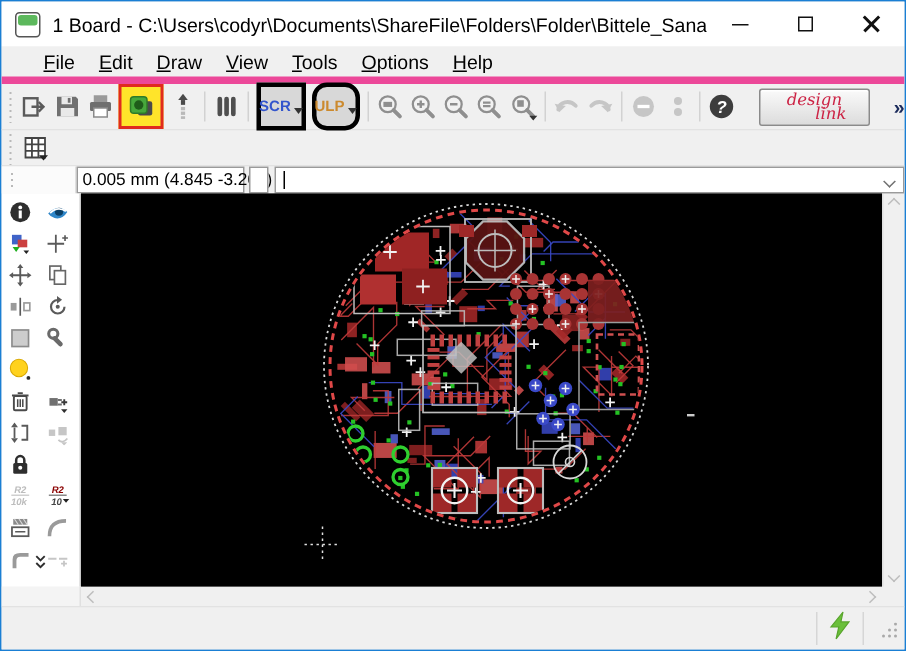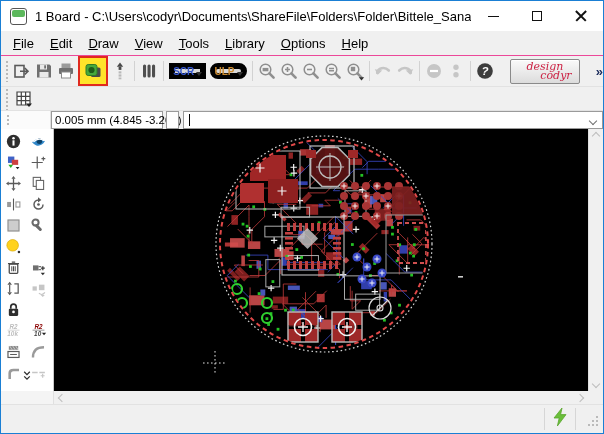--- a/index.html
+++ b/index.html
@@ -13,32 +13,32 @@
   .appicon .top{position:absolute;left:2px;top:2px;right:2px;height:7px;background:#5cb85c;border-radius:2px;}
   .title{font-size:13px;white-space:nowrap;overflow:hidden;flex:1 1 auto;}
   .winbtns{display:flex;flex:0 0 auto;height:100%;}
   .wb{width:44px;height:100%;display:flex;align-items:center;justify-content:center;}
   .glyph-min{width:11px;height:0;border-top:1.6px solid #111;}
   .glyph-max{width:10px;height:10px;border:1.4px solid #111;}
   .glyph-close{position:relative;width:12px;height:12px;}
   .glyph-close:before,.glyph-close:after{content:"";position:absolute;left:-1px;top:5px;width:14px;height:1.5px;background:#111;}
   .glyph-close:before{transform:rotate(45deg);} .glyph-close:after{transform:rotate(-45deg);}
   
-  .menubar{height:25px;background:#f0f0f0;display:flex;align-items:center;font-size:13px;padding-left:4px;border-bottom:1px solid #ec4899;}
+  .menubar{height:25px;background:#f0f0f0;display:flex;align-items:center;font-size:13px;padding-left:20px;border-bottom:5px solid #ec4899;}
   .mi{padding:3px 8px;cursor:default;}
   
   .toolbar{background:#f0f0f0;display:flex;align-items:center;}
   .tb1{height:31px;border-bottom:1px solid #e2e2e2;padding-left:2px;}
   .tb2{height:24px;border-bottom:1px solid #e2e2e2;padding-left:2px;}
   .gripv{width:5px;height:22px;margin:0 2px;background-image:radial-gradient(#b9b9b9 32%,transparent 34%);background-size:4px 4px;}
   .tbtn{width:24px;height:24px;display:flex;align-items:center;justify-content:center;border:1px solid transparent;}
   .tbtn svg{display:block;}
   .sep{width:1px;height:20px;background:#d2d2d2;margin:0 3px;}
   .hl{background:#ffe42a;border:2px solid #e02a1e;padding:1px;display:flex;align-items:center;justify-content:center;margin:0 1px;}
-  .txtbtn{min-width:26px;height:16px;background:#d8d8d8;border:6px solid #000000;font-size:10px;font-weight:bold;
+  .txtbtn{min-width:26px;height:32px;background:#d8d8d8;border:3px solid #000000;font-size:10px;font-weight:bold;
           display:flex;align-items:center;justify-content:center;gap:2px;margin:0 2px;}
   .txtbtn .dd{width:0;height:0;border-left:3.5px solid transparent;border-right:3.5px solid transparent;border-top:4px solid #333;margin-top:5px;}
   .scr{color:#3355cc;} .ulp{color:#cc8a2e;border-radius:10px;}
   .dlink{margin-left:14px;width:80px;height:25px;background:linear-gradient(#fafafa,#dcdcdc);border:1px solid #8a8a8a;
          border-radius:2px;box-shadow:0 1px 0 #fff inset;display:flex;flex-direction:column;align-items:center;justify-content:center;
          font-family:"DejaVu Serif",serif;font-style:italic;color:#cc2244;font-size:11px;line-height:9px;}
   .dlink .l2{margin-left:22px;}
   .overflow{margin-left:16px;font-size:13px;font-weight:bold;color:#1a2a5a;}
   
   .cmdrow{height:18px;display:flex;align-items:stretch;background:#f0f0f0;}
@@ -96,21 +96,20 @@
         </span>
     </span>
   </div>
 
   <div class="menubar" id="menubar">
       <span class="mi"><u>F</u>ile</span>
       <span class="mi"><u>E</u>dit</span>
       <span class="mi"><u>D</u>raw</span>
       <span class="mi"><u>V</u>iew</span>
       <span class="mi"><u>T</u>ools</span>
-      <span class="mi"><u>L</u>ibrary</span>
       <span class="mi"><u>O</u>ptions</span>
       <span class="mi"><u>H</u>elp</span>
     </div>
 
   <div class="toolbar tb1">
     <span class="gripv"></span>
     <span class="tbtn">
         <i>
           <svg viewBox="0 0 20 20" width="20" height="20">
             <rect x="3" y="4.5" width="9" height="11.5" fill="none" stroke="#5a5a5a" stroke-width="1.6"></rect>
@@ -263,21 +262,21 @@
     <span class="tbtn">
         <i>
           <svg viewBox="0 0 20 20" width="20" height="20">
             <circle cx="10" cy="10" r="7.8" fill="#3d3d3d"></circle>
             <text x="10" y="14.2" font-size="11.5" font-weight="bold" text-anchor="middle" fill="#fff" font-family="Liberation Sans,sans-serif">?</text>
           </svg>
         </i>
       </span>
     <span class="dlink">
       <span class="l1">design</span>
-      <span class="l2">codyr</span>
+      <span class="l2">link</span>
     </span>
     <span class="overflow">»</span>
   </div>
 
   <div class="toolbar tb2">
     <span class="gripv"></span>
     <span class="tbtn">
         <i>
           <svg viewBox="0 0 20 20" width="20" height="20">
             <path d="M3 3 h13 v13 h-13 z" fill="#fff" stroke="#444" stroke-width="1.2"></path>

